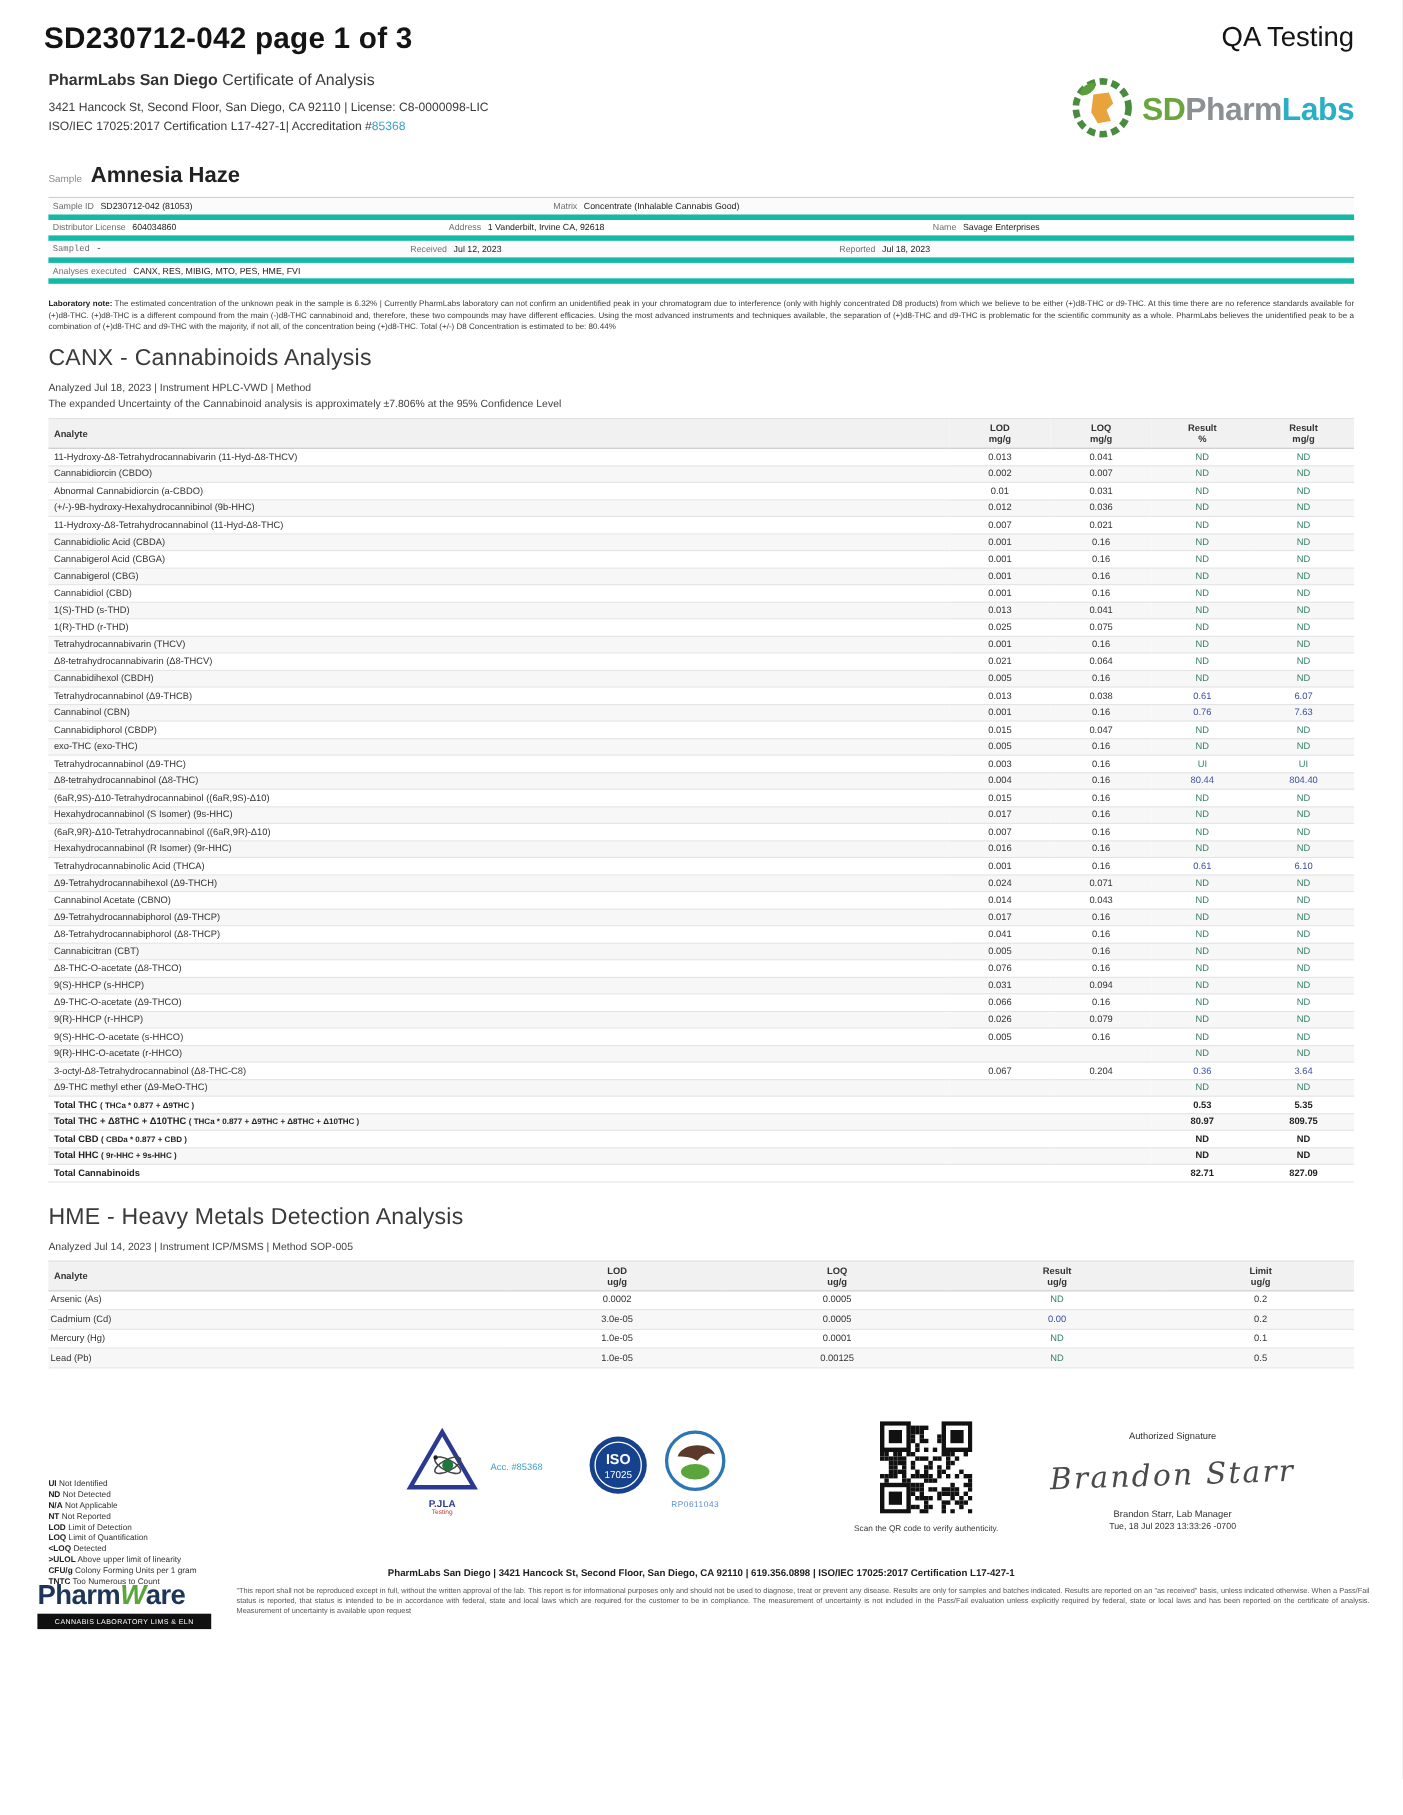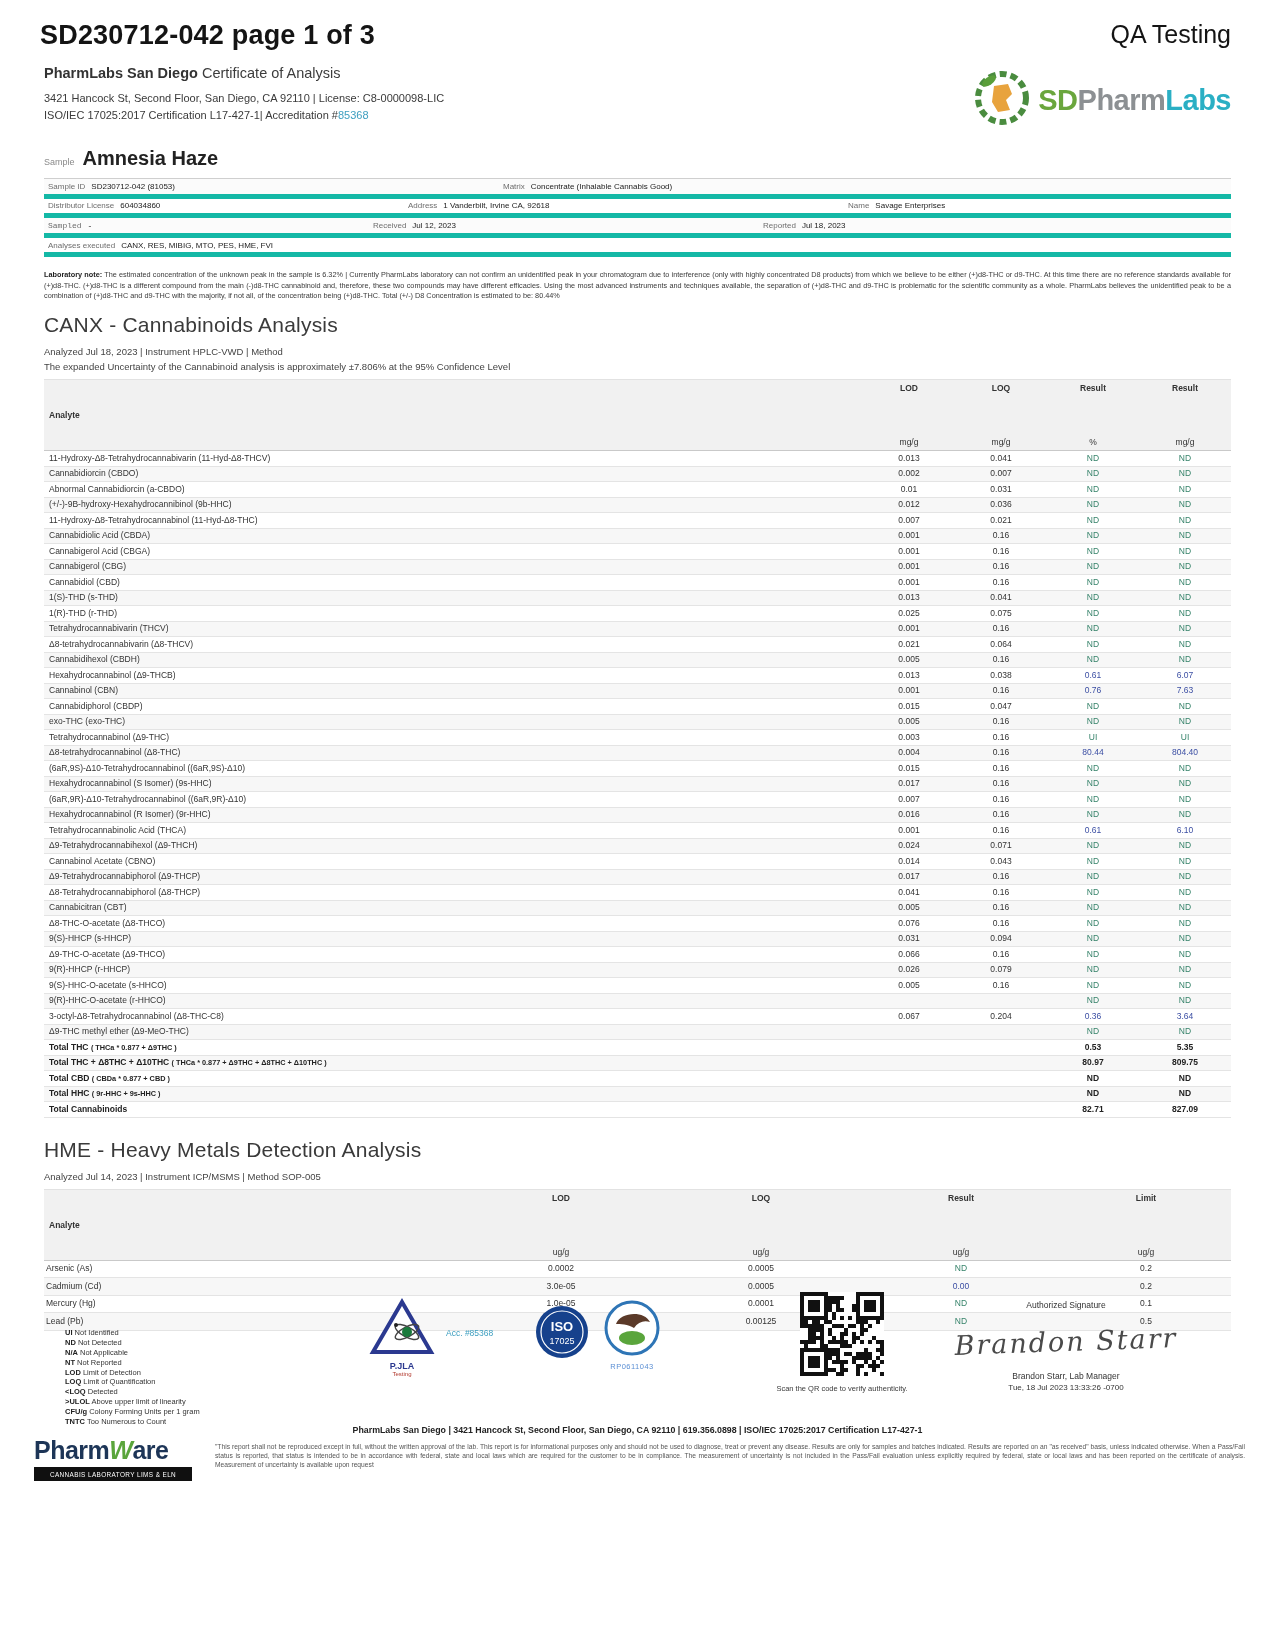--- a/index.html
+++ b/index.html
@@ -40,35 +40,35 @@
   .note b { color:#222; }
   
   .sec-title { margin:12px 44px 0 44px; font-size:21px; font-weight:500; color:#3a3a3a; letter-spacing:0.2px; }
   .sec-meta { margin:9px 44px 0 44px; font-size:9.5px; color:#444; }
   .sec-meta2 { margin:4px 44px 0 44px; font-size:9.5px; color:#444; }
   
   table { width:1187px; margin:7px 44px 0 44px; border-collapse:collapse; font-size:8.5px; table-layout:fixed; }
   thead th { background:#f1f1f1; color:#333; font-weight:bold; padding:3px 2px; border-bottom:1px solid #c9c9c9; border-top:1px solid #e2e2e2; vertical-align:middle; line-height:10px; }
   th.a { text-align:left; padding-left:5px; }
   .canx th.n { width:92px; text-align:center; }
-  .unit { display:block; font-weight:400;margin-top:44px; }
+  .unit { display:block; font-weight:700; }
   tbody td { padding:2.5px 2px; line-height:9.5px; border-bottom:1px solid #e4e4e4; color:#333; }
   td.a { text-align:left; padding-left:5px; overflow:hidden; white-space:nowrap; }
   td.n { text-align:center; }
   tbody tr:nth-child(even) { background:#f7f7f7; }
   tr.g td.res { color:#36836a; }
   tr.b td.res { color:#3b4ea3; }
   tr.t td { font-weight:bold; color:#222; }
   .formula { font-size:7.3px; }
   .hme th.n { width:200px; text-align:center; }
   .hme th.lim { width:170px; }
   .hme tbody td { padding:3.5px 2px; }
   
   .foot { position:absolute; left:44px; right:44px; top:1292px; height:120px; }
-  .legend { position:absolute; left:0; top:36px; font-size:7.5px; line-height:1.32; color:#333;margin-left:21px; }
+  .legend { position:absolute; left:0; top:52px; font-size:7.5px; line-height:1.32; color:#333; }
   .legend b { color:#222; }
   .pjla { position:absolute; left:318px; top:6px; text-align:center; width:80px; }
   .pjla-name { font-size:9px; font-weight:bold; color:#2b3990; margin-top:1px; }
   .pjla-sub { font-size:6px; color:#b23a2e; }
   .acc { position:absolute; left:402px; top:36px; font-size:8.5px; color:#3e9fc0; white-space:nowrap; }
   .isob { position:absolute; left:490px; top:12px; }
   .deab { position:absolute; left:560px; top:8px; text-align:center; }
   .dea-id { font-size:7.5px; color:#5b8fd4; margin-top:2px; letter-spacing:0.5px; }
   .qrblock { position:absolute; left:718px; top:0; width:160px; text-align:center; }
   .qr-caption { font-size:7.5px; color:#3a3a3a; margin-top:4px; }
@@ -301,21 +301,21 @@
 
         <tr class="g">
           <td class="a"><span>Cannabidihexol (CBDH)</span> <span class="formula"></span></td>
           <td class="n">0.005</td>
           <td class="n">0.16</td>
           <td class="n res">ND</td>
           <td class="n res">ND</td>
         </tr>
 
         <tr class="b">
-          <td class="a"><span>Hexahydrocannabinol (Δ9-THCB)</span> <span class="formula"></span></td>
+          <td class="a"><span>Tetrahydrocannabinol (Δ9-THCB)</span> <span class="formula"></span></td>
           <td class="n">0.013</td>
           <td class="n">0.038</td>
           <td class="n res">0.61</td>
           <td class="n res">6.07</td>
         </tr>
 
         <tr class="b">
           <td class="a"><span>Cannabinol (CBN)</span> <span class="formula"></span></td>
           <td class="n">0.001</td>
           <td class="n">0.16</td>

